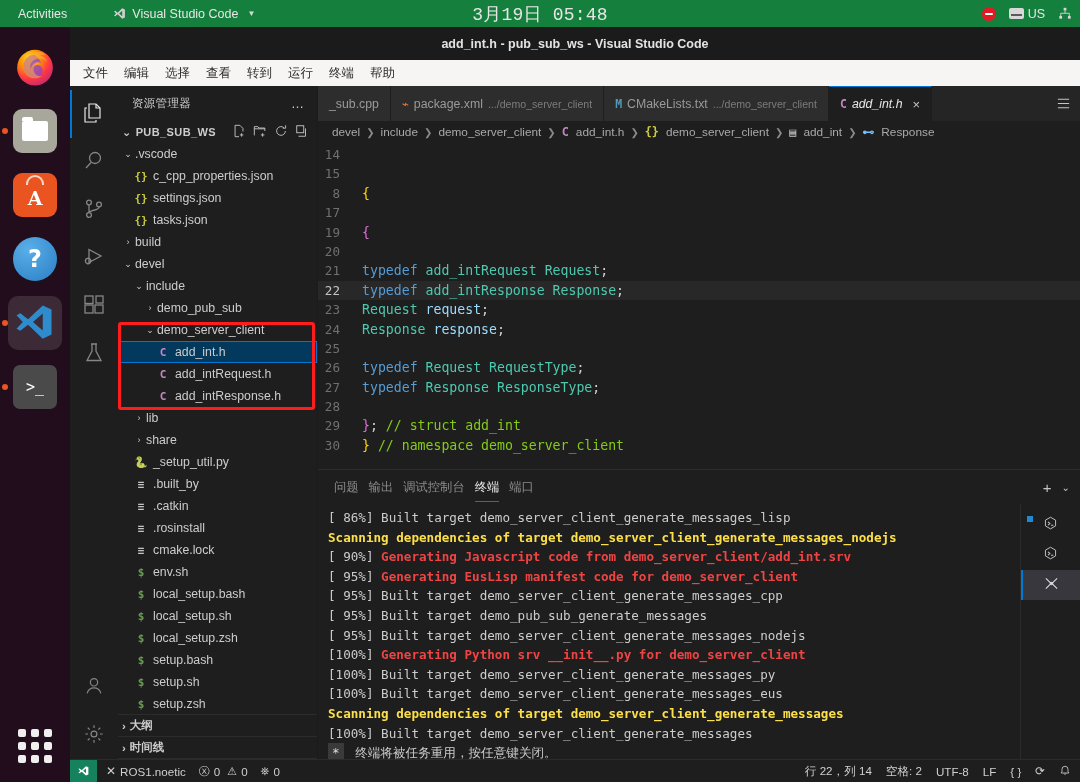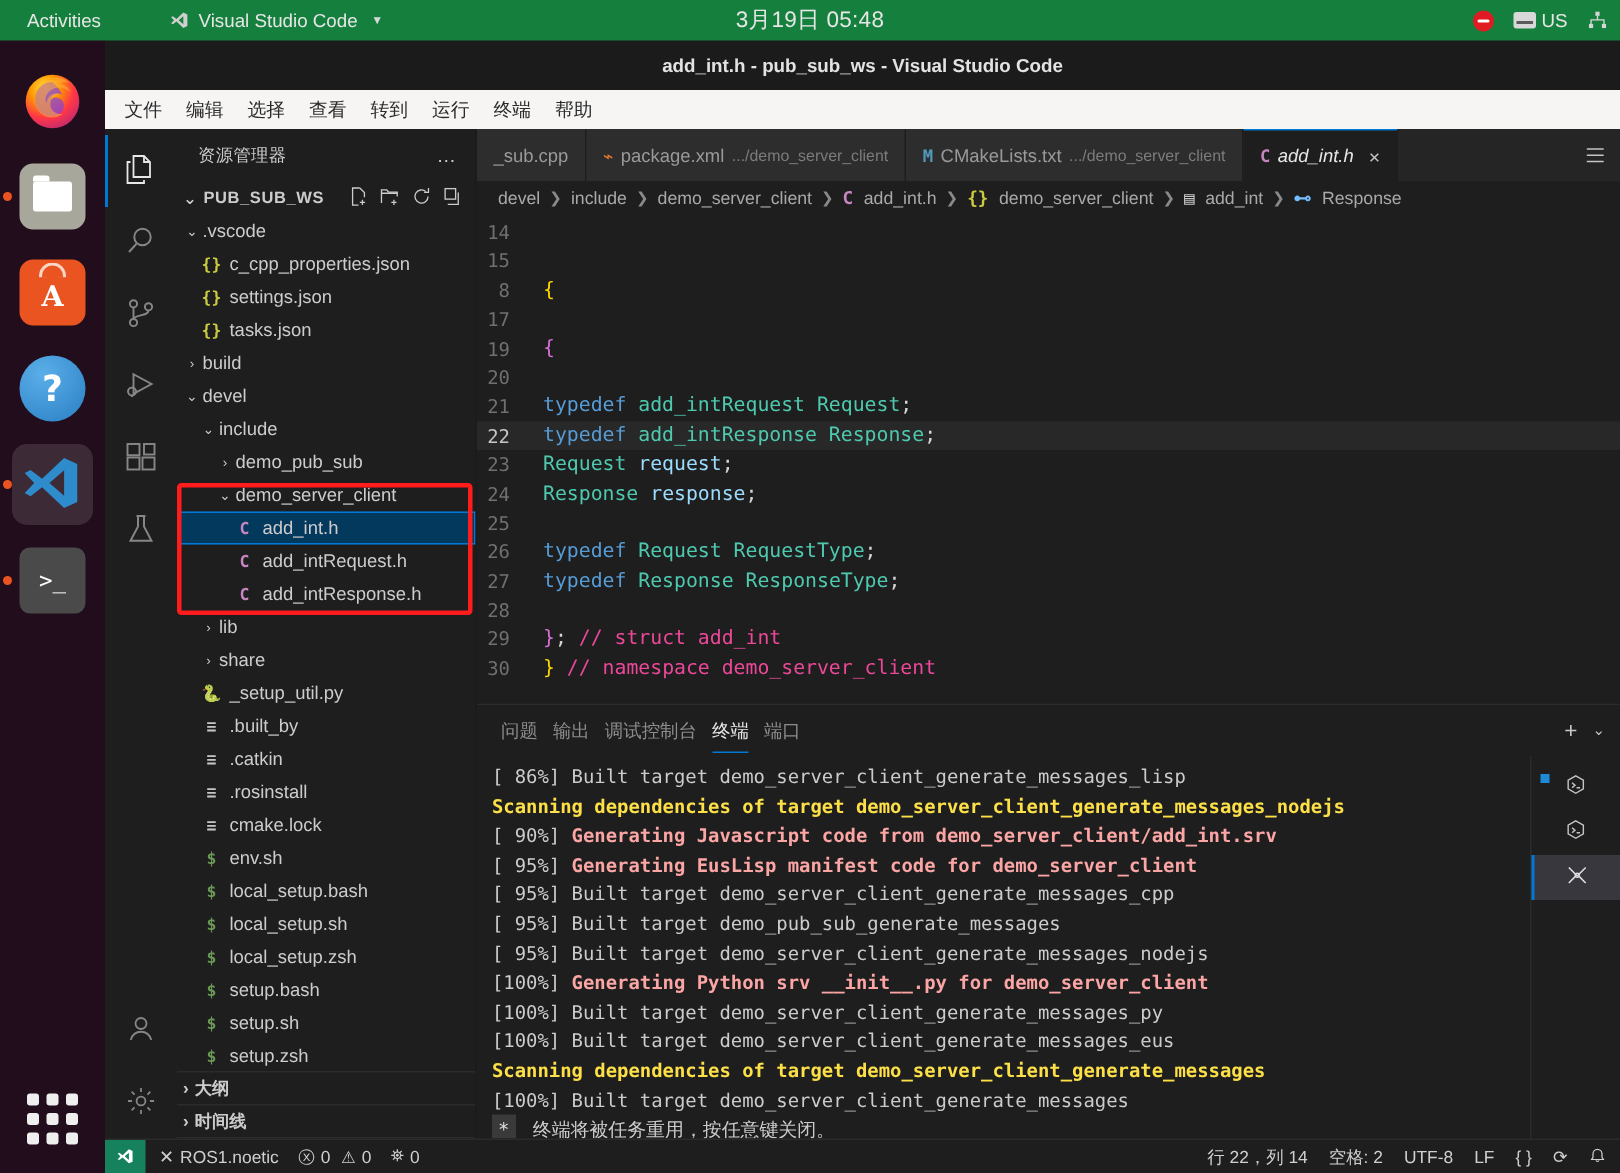--- a/index.html
+++ b/index.html
@@ -15,21 +15,21 @@
   .gnome-topbar{
     position:absolute; top:0; left:0; width:1080px; height:27px;
     background:#15803d; display:flex; align-items:center; color:#e6e6e6;
     font-size:12.5px; z-index:40;
   }
   .gt-activities{ margin-left:10px; padding:2px 8px; border-radius:4px; }
   .gt-app{ display:flex; align-items:center; gap:6px; margin-left:38px; }
   .gt-app .vsicon{ width:13px;height:13px; display:inline-block; }
   .gt-caret{ font-size:8px; margin-left:3px; opacity:.9;}
   .gt-clock{ position:absolute; left:0; right:0; text-align:center; pointer-events:none;
-             font-size:15px; letter-spacing:.2px;}
+             font-size:18px; letter-spacing:.2px;font-family:Liberation Mono, monospace;}
   .gt-right{ position:absolute; right:8px; display:flex; align-items:center; gap:13px; }
   .gt-dnd{ width:14px;height:14px;border-radius:50%;background:#e01b24; position:relative;}
   .gt-dnd::after{content:"";position:absolute;left:3px;top:6px;width:8px;height:2px;background:#fff;border-radius:1px;}
   .gt-kbd{ display:flex; align-items:center; gap:4px; }
   .kbd-glyph{ width:15px;height:11px;background:#d8d8d8;border-radius:2px; display:block;
               position:relative; }
   .kbd-glyph::after{content:"";position:absolute;left:2px;top:6px;width:11px;height:2px;background:#5a5a5a;}
   .gt-net svg{display:block}
 
   
@@ -127,39 +127,39 @@
                color:#a9a9a9; font-size:11.8px; white-space:nowrap; background:#1e1e1e;}
   .breadcrumb .sep{ color:#8a8a8a; font-size:10px; margin:0 2px;}
   .bc-ico{ font-family:"DejaVu Sans Mono",monospace; font-weight:bold; }
 
   .code{ flex:1; position:relative; overflow:hidden; font-family:"DejaVu Sans Mono","Liberation Mono",monospace;
          font-size:13.2px; line-height:19.4px; background:#1e1e1e; padding-top:2px;}
   .cl{ display:flex; height:19.4px; white-space:pre; }
   .cl.cur{ background:#282828; }
   .ln{ width:44px; text-align:right; padding-right:22px; color:#707070; flex:none; font-size:12.6px;}
   .cl.cur .ln{ color:#c6c6c6; }
-  .kw{color:#569cd6} .typ{color:#4ec9b0} .idn{color:#9cdcfe} .brc{color:#ffd700} .brc2{color:#da70d6} .cmt{color:#ec4899}
+  .kw{color:#569cd6} .typ{color:#4ec9b0} .idn{color:#9cdcfe} .brc{color:#ffd700} .brc2{color:#da70d6} .cmt{color:#84cc16}
   .pln{color:#d4d4d4}
 
   
   .panel{ height:290px; background:#1e1e1e; border-top:1px solid #2b2b2b;
           display:flex; flex-direction:column; }
   .panel-tabs{ height:34px; display:flex; align-items:center; padding-left:16px; gap:10px;
                color:#8c8c8c; font-size:12.3px; position:relative;}
   .panel-tabs .pt{ height:34px; display:flex;align-items:center; position:relative;}
   .panel-tabs .pt.active{ color:#e7e7e7;}
   .panel-tabs .pt.active::after{content:"";position:absolute;left:0;right:0;bottom:2px;height:1px;background:#0078d4;}
   .panel-actions{ margin-left:auto; display:flex; align-items:center; gap:10px; padding-right:10px;
                   color:#c5c5c5; font-size:15px;}
   .term-wrap{ flex:1; display:flex; min-height:0; }
   .term{ flex:1; padding:4px 0 0 10px; overflow:hidden;
          font-family:"DejaVu Sans Mono","Liberation Mono",monospace; font-size:12.6px; line-height:19.6px;}
   .tline{ white-space:pre; color:#cccccc; }
   .t-mag{ color:#fde047; font-weight:bold;}
-  .t-blue{ color:#fca5a5; font-weight:bold;}
+  .t-blue{ color:#ef4444; font-weight:bold;}
   .t-key{ display:inline-block; background:#3a3a3a; color:#ddd; padding:0 4px; margin-right:4px;}
   .term-side{ width:60px; display:flex; flex-direction:column; border-left:1px solid #2b2b2b;
               padding-top:6px; position:relative;}
   .ts-item{ height:30px; display:flex;align-items:center; justify-content:center; color:#c5c5c5; font-size:13px;}
   .ts-item.active{ background:#37373d; border-left:2px solid #0078d4;}
   .term-dot{ position:absolute; left:6px; top:12px; width:6px;height:6px;background:#1e8ad6;}
 
   
   .statusbar{ height:23px; background:#1e1e1e; border-top:1px solid #2b2b2b;
               display:flex; align-items:center; color:#cfcfcf; font-size:11.6px;}

